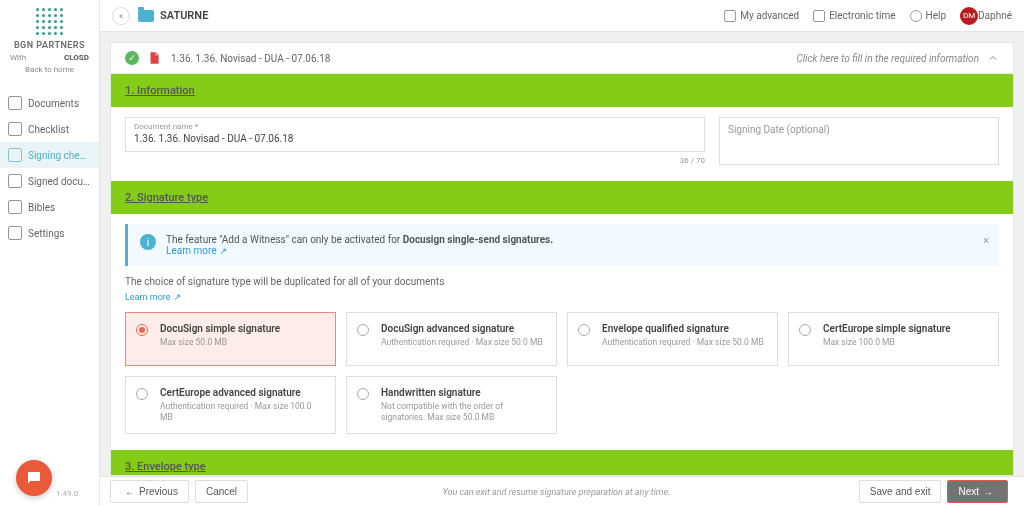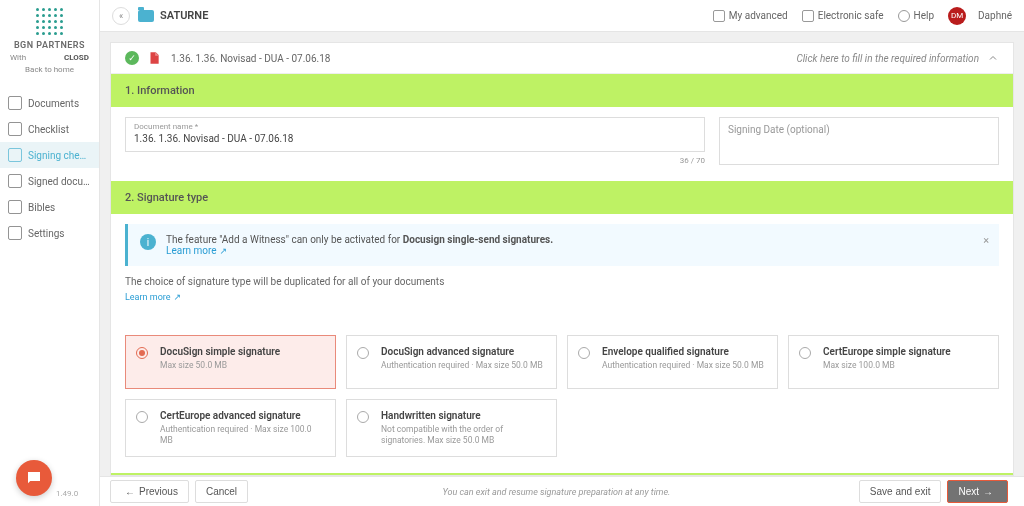--- a/index.html
+++ b/index.html
@@ -20,54 +20,54 @@
 .nav-label { white-space: nowrap; overflow: hidden; text-overflow: ellipsis; }
 
 .topbar { position: absolute; left: 100px; right: 0; top: 0; height: 32px; border-bottom: 1px solid #e5e5e5; display: flex; align-items: center; padding: 0 12px; background:#fff; }
 .collapse-btn { width: 18px; height: 18px; border: 1px solid #ddd; border-radius: 50%; display:flex; align-items:center; justify-content:center; font-size:9px; color:#888; margin-right:8px; cursor:pointer; }
 .folder-icon { width: 16px; height: 12px; background:#4bb2d0; border-radius:2px; margin-right:6px; position:relative; }
 .folder-icon:before { content:''; position:absolute; top:-3px; left:0; width:6px; height:3px; background:#4bb2d0; border-radius:1px 1px 0 0; }
 .project-title { font-weight:600; font-size:11px; color:#444; }
 .top-spacer { flex:1; }
 .top-link { display:flex; align-items:center; font-size:10px; color:#666; margin-left:14px; cursor:pointer; }
 .top-link .ticon { width:12px; height:12px; margin-right:4px; border:1px solid #999; border-radius:2px; display:inline-block; }
-.avatar { width:18px; height:18px; border-radius:50%; background:#b91c1c; font-size:8px; color:#fff; display:flex; align-items:center; justify-content:center; margin-right:12px; }
+.avatar { width:18px; height:18px; border-radius:50%; background:#b91c1c; font-size:8px; color:#fff; display:flex; align-items:center; justify-content:center; margin-right:0; }
 
 .main { position:absolute; left:100px; right:0; top:32px; bottom:30px; background:#f0f0f0; overflow:hidden; padding:10px 10px 0; }
 .card { background:#fff; border:1px solid #e5e5e5; height:100%; overflow-y:auto; padding-bottom:60px; }
 .card::-webkit-scrollbar { width:6px; } .card::-webkit-scrollbar-thumb { background:#ccc; border-radius:3px; }
 
 .doc-header { display:flex; align-items:center; padding:8px 14px; border-bottom:1px solid #eee; }
 .check-badge { width:14px; height:14px; border-radius:50%; background:#5cb85c; color:#fff; font-size:9px; display:flex; align-items:center; justify-content:center; margin-right:8px; }
 .pdf-icon { width:14px; height:14px; margin-right:10px; }
 .doc-name { font-size:10px; color:#666; }
 .doc-header .top-spacer { flex:1; }
 .required-link { font-size:10px; color:#888; font-style:italic; cursor:pointer; margin-right:8px; }
 .chev-up { width:12px; height:12px; }
 
-.section-head { background:#bef264; padding:10px 14px; font-size:11px; color:#555; font-weight:500; margin:0; }
+.section-head { background:#84cc16; padding:10px 14px; font-size:11px; color:#555; font-weight:500; margin:0;text-decoration:underline; }
 .section-body { padding:10px 14px 16px; }
 
 .form-row { display:flex; gap:14px; }
 .input-wrap { flex:1; border:1px solid #ddd; padding:4px 8px 6px; position:relative; }
 .input-wrap.small { flex:0 0 280px; }
 .float-label { font-size:8px; color:#999; display:block; }
 .input-val { font-size:10px; color:#444; display:block; margin-top:2px; min-height:12px; }
 .char-count { text-align:right; font-size:8px; color:#999; margin-top:4px; }
 
 .alert { display:flex; background:#f2faff; border-left:3px solid #4bb2d0; padding:10px 12px; font-size:10px; color:#555; align-items:flex-start; position:relative; }
 .alert .info-icon { width:16px; height:16px; background:#4bb2d0; border-radius:50%; color:#fff; font-size:10px; display:flex; align-items:center; justify-content:center; margin-right:10px; flex-shrink:0; }
 .alert .close-x { position:absolute; right:10px; top:10px; font-size:11px; color:#999; cursor:pointer; }
 .learn-more { color:#2a9dd4; cursor:pointer; display:inline-flex; align-items:center; }
 .ext-icon { margin-left:3px; font-size:9px; }
 
 .note { font-size:10px; color:#666; margin-bottom:2px; }
 .note-link { font-size:9px; color:#2a9dd4; cursor:pointer; margin-bottom:10px; display:inline-flex; align-items:center; }
 
-.sig-grid { display:grid; grid-template-columns:repeat(4,1fr); gap:10px; margin-top:23px; }
+.sig-grid { display:grid; grid-template-columns:repeat(4,1fr); gap:10px; margin-top:0; }
 .sig-card { border:1px solid #ddd; padding:10px 10px 10px 34px; position:relative; cursor:pointer; min-height:54px; }
 .sig-card.selected { border-color:#e98a7a; background:#fdecea; }
 .radio { position:absolute; left:10px; top:11px; width:12px; height:12px; border:1.5px solid #aaa; border-radius:50%; }
 .sig-card.selected .radio { border-color:#e36b52; }
 .sig-card.selected .radio:after { content:''; position:absolute; inset:2px; background:#e36b52; border-radius:50%; }
 .sig-title { font-size:10px; font-weight:600; color:#444; }
 .sig-sub { font-size:8.5px; color:#999; margin-top:3px; line-height:1.3; }
 
 .footer { position:absolute; left:100px; right:0; bottom:0; height:30px; border-top:1px solid #e5e5e5; background:#fff; display:flex; align-items:center; padding:0 10px; }
 .btn { border:1px solid #ddd; background:#fff; padding:5px 10px; font-size:10px; color:#555; cursor:pointer; border-radius:2px; margin-right:6px; display:inline-flex; align-items:center; }
@@ -147,21 +147,21 @@
   <div class="collapse-btn">«</div>
   <div class="folder-icon"></div>
   <div class="project-title">SATURNE</div>
   <div class="top-spacer"></div>
   <div class="top-link">
       <span class="ticon"></span>
       <span>My advanced</span>
     </div>
   <div class="top-link">
       <span class="ticon"></span>
-      <span>Electronic safe</span>
+      <span>Electronic time</span>
     </div>
   <div class="top-link">
       <span class="ticon" style="border-radius:50%"></span>
       <span>Help</span>
     </div>
   <div class="top-link">
       <span class="avatar">DM</span>
       <span>Daphné</span>
     </div>
 </div>

